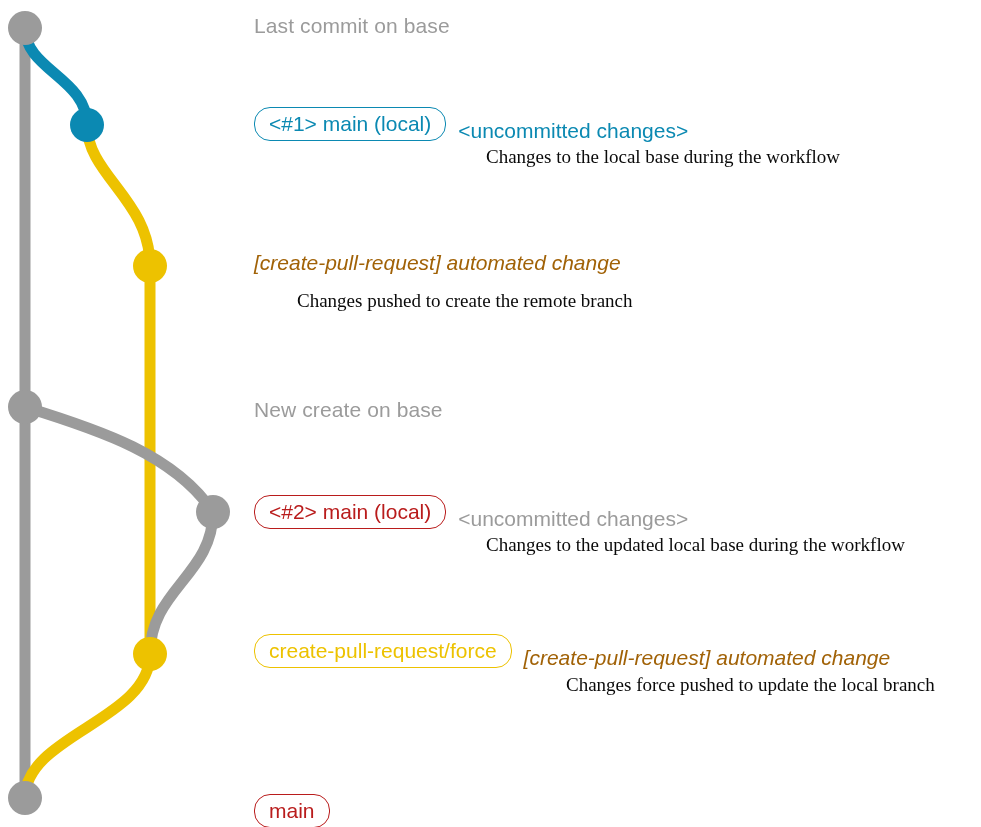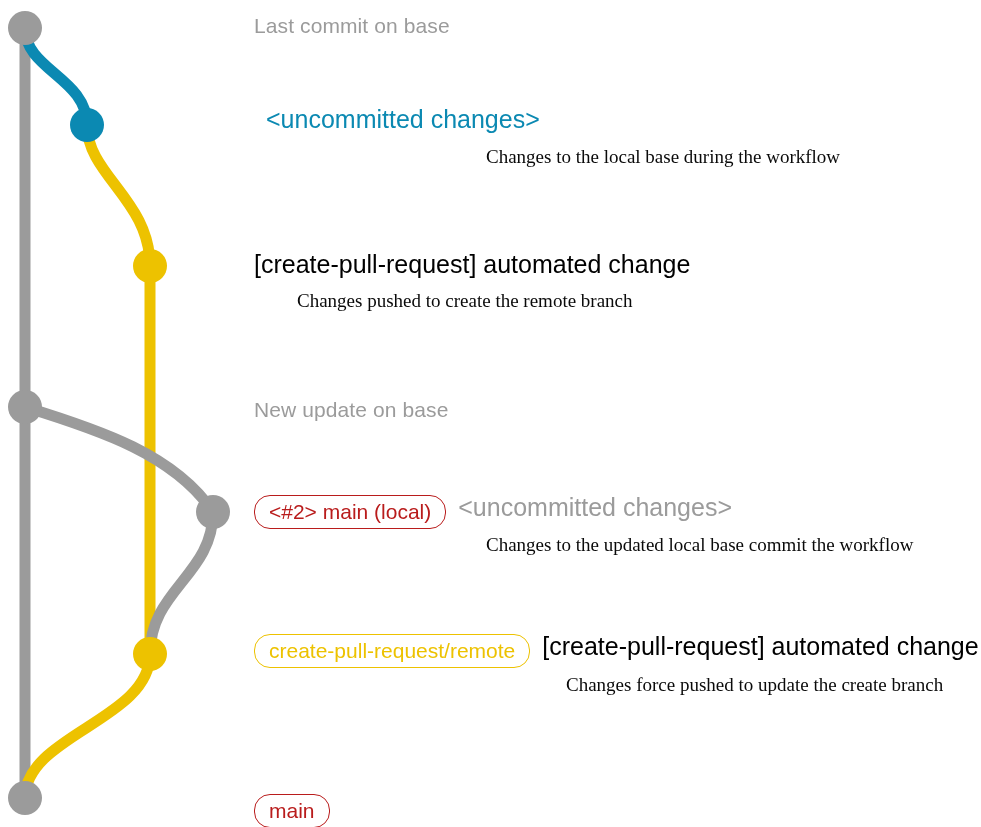--- a/index.html
+++ b/index.html
@@ -20,21 +20,21 @@
     position: absolute;
     left: 0;
     top: 0;
     width: 981px;
     height: 827px;
   }
 
   .row {
     position: absolute;
     display: flex;
-    align-items: flex-start;
+    align-items: flex-end;
     white-space: nowrap;
   }
 
   
   .plain-label {
     font-size: 21px;
     color: #9b9b9b;
     letter-spacing: 0.1px;
   }
 
@@ -50,27 +50,27 @@
     line-height: 1;
     background: #ffffff;
     box-sizing: border-box;
   }
   .ref-chip.blue   { color: #0b89b2; }
   .ref-chip.gray   { color: #b91c1c; }
   .ref-chip.yellow { color: #edc200; }
 
   
   .subject {
-    font-size: 25px;
+    font-size: 21px;
     line-height: 1;
     margin-left: 12px;
   }
   .subject.blue   { color: #0b89b2; }
   .subject.gray   { color: #9b9b9b; }
-  .subject.yellow { color: #000000; }
+  .subject.yellow { color: #a16207; font-style: italic; }
 
   
   .body-note {
     position: absolute;
     font-family: "Liberation Serif", serif;
     font-size: 19px;
     color: #0a0a0a;
     white-space: nowrap;
   }
 
@@ -117,40 +117,41 @@
     <circle cx="150" cy="654" r="17" fill="#edc200"></circle>
     <circle cx="25" cy="798" r="17" fill="#9b9b9b"></circle>
   </g>
 </svg>
 
 <div class="row" id="row-last-commit">
   <span class="plain-label">Last commit on base</span>
 </div>
 
 <div class="row" id="row-commit-1">
+  <span class="ref-chip blue">&lt;#1&gt; main (local)</span>
   <span class="subject blue">&lt;uncommitted changes&gt;</span>
 </div>
 <div class="body-note" id="note-commit-1">Changes to the local base during the workflow</div>
 
 <div class="row" id="row-commit-2">
   <span class="subject yellow" style="margin-left:0">[create-pull-request] automated change</span>
 </div>
 <div class="body-note" id="note-commit-2">Changes pushed to create the remote branch</div>
 
 <div class="row" id="row-new-commit">
-  <span class="plain-label">New update on base</span>
+  <span class="plain-label">New create on base</span>
 </div>
 
 <div class="row" id="row-commit-3">
   <span class="ref-chip gray">&lt;#2&gt; main (local)</span>
   <span class="subject gray">&lt;uncommitted changes&gt;</span>
 </div>
-<div class="body-note" id="note-commit-3">Changes to the updated local base commit the workflow</div>
+<div class="body-note" id="note-commit-3">Changes to the updated local base during the workflow</div>
 
 <div class="row" id="row-commit-4">
-  <span class="ref-chip yellow">create-pull-request/remote</span>
+  <span class="ref-chip yellow">create-pull-request/force</span>
   <span class="subject yellow">[create-pull-request] automated change</span>
 </div>
-<div class="body-note" id="note-commit-4">Changes force pushed to update the create branch</div>
+<div class="body-note" id="note-commit-4">Changes force pushed to update the local branch</div>
 
 <div class="row" id="row-commit-5">
   <span class="ref-chip gray">main</span>
 </div>
 
 </body></html>

